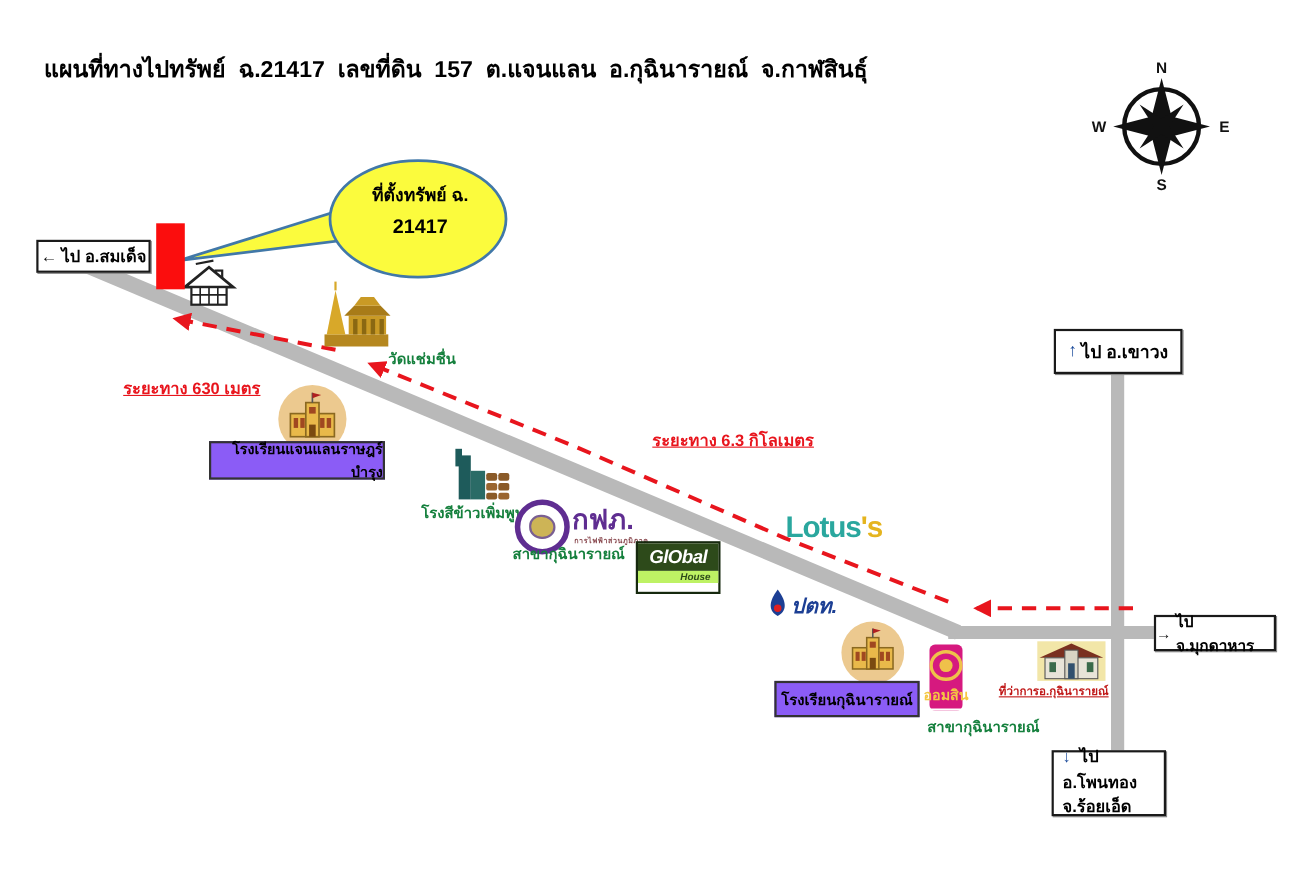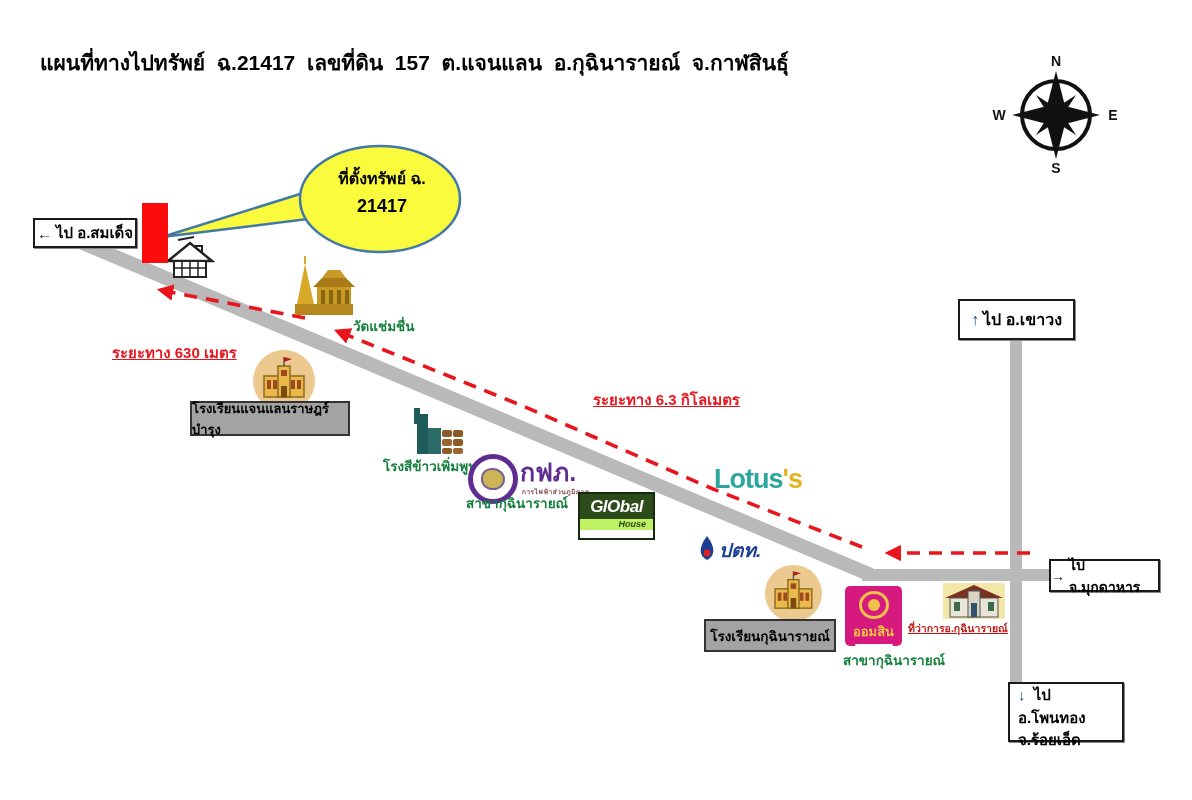--- a/index.html
+++ b/index.html
@@ -14,22 +14,22 @@
   .prop-rect{position:absolute;left:142px;top:203px;width:26px;height:60px;background:#fb0d0d;}
   .bubble-text{position:absolute;left:308px;top:166px;width:148px;text-align:center;font-weight:bold;font-size:16px;line-height:1.6;}
   .bubble-text .num{font-size:18px;}
   .sign{position:absolute;background:#fff;border:2px solid #1a1a1a;font-weight:bold;display:flex;align-items:center;justify-content:center;box-shadow:1px 1px 0 #888;}
   .sign .arr{margin-right:4px;}
   .arr-blue{color:#1a4a9a;}
   .arr-black{color:#111;}
   .sign-somdet{left:33px;top:218px;width:100px;height:26px;font-size:15px;}
   .sign-khaowong{left:958px;top:299px;width:113px;height:37px;font-size:16px;}
   .sign-mukdahan{left:1049px;top:559px;width:107px;height:29px;font-size:14px;}
-  .sign-phonthong{left:1008px;top:682px;width:116px;height:60px;font-size:15px;flex-direction:column;align-items:flex-start;justify-content:space-between;padding-left:8px;box-sizing:border-box;line-height:1.5;}
-  .label-box{position:absolute;background:#a3a3a3;border:2px solid #333;font-weight:bold;text-align:left;display:flex;align-items:center;justify-content:center;}
+  .sign-phonthong{left:956px;top:682px;width:104px;height:60px;font-size:15px;flex-direction:column;align-items:flex-start;justify-content:center;padding-left:8px;box-sizing:border-box;line-height:1.5;}
+  .label-box{position:absolute;background:#8b5cf6;border:2px solid #333;font-weight:bold;text-align:right;display:flex;align-items:center;justify-content:center;}
   .school1-box{left:190px;top:401px;width:156px;height:31px;font-size:13px;}
   .school2-box{left:704px;top:619px;width:128px;height:29px;font-size:13.5px;}
   .red-dist{position:absolute;color:#e8151d;font-weight:bold;font-size:15px;text-decoration:underline;}
   .dist-630{left:112px;top:322px;margin-top:19px;}
   .dist-63km{left:548px;top:388px;margin-left:45px;}
   .plain-label{position:absolute;font-weight:bold;font-size:13.5px;color:#15803d;}
   .wat-label{left:353px;top:315px;}
   .mill-label{left:383px;top:455px;}
   .pea-branch{left:466px;top:492px;}
   .gsb-branch{left:843px;top:649px;}
@@ -43,21 +43,21 @@
   .global{position:absolute;left:578px;top:492px;width:77px;height:48px;border:2px solid #16290e;box-sizing:border-box;}
   .global-top{height:25px;background:#2d4a1a;color:#fff;font-weight:bold;font-style:italic;font-size:17px;text-align:center;line-height:25px;letter-spacing:-.5px;}
   .global-bottom{height:11px;background:#bef264;color:#2d4a1a;font-style:italic;font-weight:bold;font-size:9px;text-align:right;line-height:10px;padding-right:7px;}
   
   .lotus{position:absolute;left:714px;top:464px;font-size:27px;font-weight:bold;letter-spacing:-1px;}
   .lotus .l1{color:#2aa79e;}
   .lotus .l2{color:#e5b41e;}
   
   .ptt-text{position:absolute;left:719px;top:535px;font-size:19px;font-weight:bold;font-style:italic;color:#1c3f94;}
   
-  .gsb{position:absolute;left:845px;top:586px;width:57px;height:60px;background:#d6197f;border-radius:5px;display:flex;flex-direction:column;align-items:center;}
+  .gsb{position:absolute;left:845px;top:586px;width:30px;height:60px;background:#d6197f;border-radius:5px;display:flex;flex-direction:column;align-items:center;}
   .gsb-ring{margin-top:5px;width:24px;height:24px;border:3px solid #efc14a;border-radius:50%;display:flex;align-items:center;justify-content:center;}
   .gsb-dot{width:12px;height:12px;background:#efc14a;border-radius:50%;}
   .gsb-name{color:#f5c842;font-weight:bold;font-size:13px;margin-top:2px;}
   .gsb-line{width:38px;height:2px;background:#fff;margin-top:2px;border-radius:1px;}
 </style>
 </head>
 <body>
 
 <div class="canvas">
 

